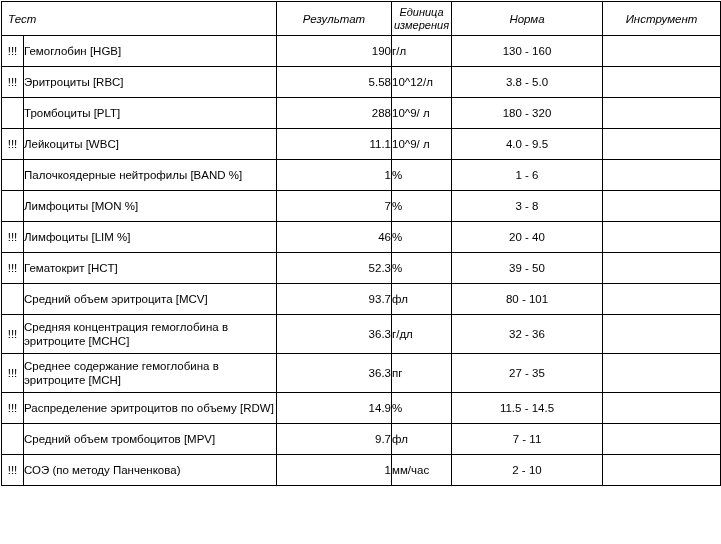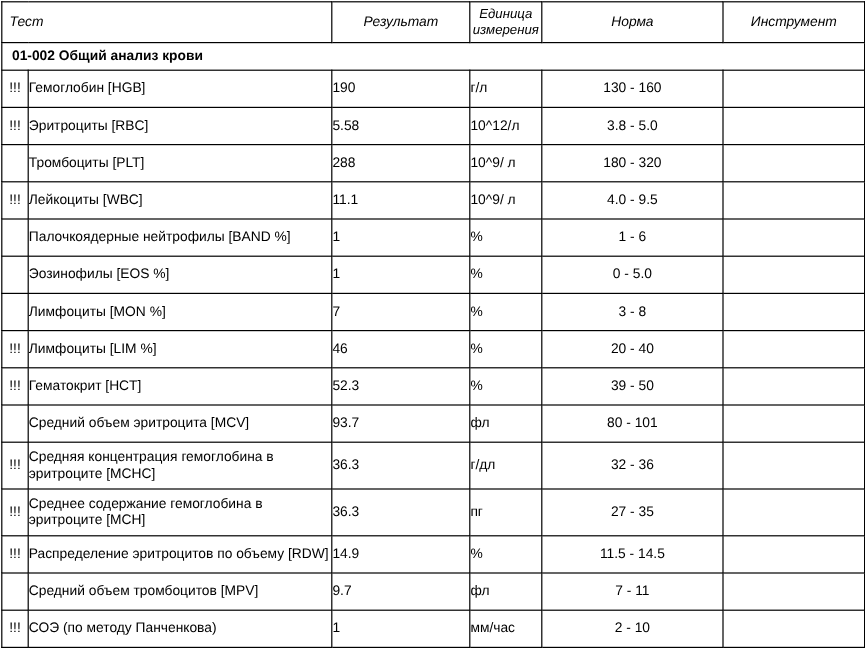--- a/index.html
+++ b/index.html
@@ -80,21 +80,21 @@
     font-size: 11.5px;
     letter-spacing: 0px;
     padding: 0 1px;
   }
   td.test {
     text-align: left;
     padding-left: 10px;
     line-height: 1.25;
   }
   td.result {
-    text-align: left;
+    text-align: right;
     padding-right: 10px;
   }
   td.unit {
     text-align: left;
     padding-left: 7px;
   }
   td.norm {
     text-align: center;
   }
   td.instr {
@@ -121,23 +121,20 @@
         <td>Результат</td>
         <td class="head-unit">
           <div>Единица</div>
           <div>измерения</div>
         </td>
         <td>Норма</td>
         <td class="head-instr">Инструмент</td>
       </tr>
     </thead>
     <tbody id="tbody">
-      <tr class="group">
-        <td colspan="6">01-002 Общий анализ крови</td>
-      </tr>
     <tr class="row">
           <td class="flag">!!!</td>
           <td class="test">Гемоглобин [HGB]</td>
           <td class="result">190</td>
           <td class="unit">г/л</td>
           <td class="norm">130 - 160</td>
           <td class="instr"></td>
         </tr>
         <tr class="row">
           <td class="flag">!!!</td>
@@ -166,28 +163,20 @@
         <tr class="row">
           <td class="flag"></td>
           <td class="test">Палочкоядерные нейтрофилы [BAND %]</td>
           <td class="result">1</td>
           <td class="unit">%</td>
           <td class="norm">1 - 6</td>
           <td class="instr"></td>
         </tr>
         <tr class="row">
           <td class="flag"></td>
-          <td class="test">Эозинофилы [EOS %]</td>
-          <td class="result">1</td>
-          <td class="unit">%</td>
-          <td class="norm">0 - 5.0</td>
-          <td class="instr"></td>
-        </tr>
-        <tr class="row">
-          <td class="flag"></td>
           <td class="test">Лимфоциты [MON %]</td>
           <td class="result">7</td>
           <td class="unit">%</td>
           <td class="norm">3 - 8</td>
           <td class="instr"></td>
         </tr>
         <tr class="row">
           <td class="flag">!!!</td>
           <td class="test">Лимфоциты [LIM %]</td>
           <td class="result">46</td>

